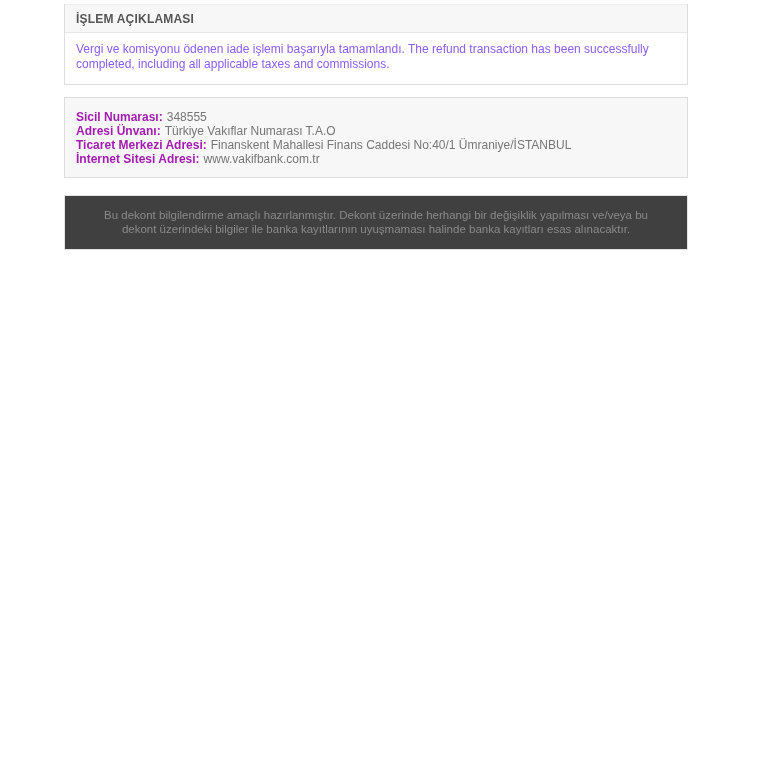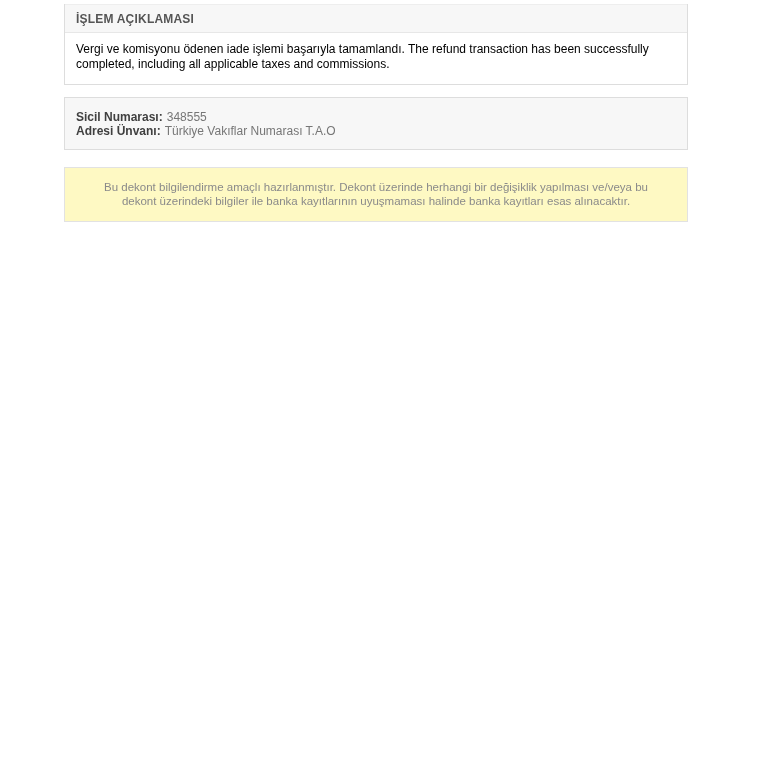--- a/index.html
+++ b/index.html
@@ -43,45 +43,45 @@
     padding: 7px 11px 6px 11px;
     font-size: 12px;
     font-weight: bold;
     color: #555555;
     letter-spacing: 0.2px;
   }
   .panel-desc .body-text {
     padding: 9px 11px 12px 11px;
     font-size: 12px;
     line-height: 15px;
-    color: #000000;
+    color: #8b5cf6;
   }
 
   
   .panel-info {
     background: #f7f7f7;
     border: 1px solid #dddddd;
     padding: 12px 11px 11px 11px;
     margin-bottom: 17px;
     font-size: 12px;
     line-height: 14px;
     color: #767676;
   }
   .panel-info .row {
     white-space: nowrap;
   }
   .panel-info .label {
     font-weight: bold;
-    color: #404040;
+    color: #a21caf;
     margin-right: 4px;
   }
 
   
   .panel-disclaimer {
-    background: #fef9c3;
+    background: #404040;
     border: 1px solid #e2e2e2;
     padding: 12px 30px 13px 30px;
     text-align: center;
     font-size: 11.5px;
     line-height: 14px;
     color: #8a8a8a;
   }
 
   
   .footer {
@@ -105,20 +105,26 @@
       <div class="body-text">Vergi ve komisyonu ödenen iade işlemi başarıyla tamamlandı. The refund transaction has been successfully completed, including all applicable taxes and commissions.</div>
     </div>
 
     <div class="panel-info">
       <div class="row">
         <span class="label">Sicil Numarası:</span><span class="value">348555</span>
       </div>
       <div class="row">
         <span class="label">Adresi Ünvanı:</span><span class="value">Türkiye Vakıflar Numarası T.A.O</span>
       </div>
+      <div class="row">
+        <span class="label">Ticaret Merkezi Adresi:</span><span class="value">Finanskent Mahallesi Finans Caddesi No:40/1 Ümraniye/İSTANBUL</span>
+      </div>
+      <div class="row">
+        <span class="label">İnternet Sitesi Adresi:</span><span class="value">www.vakifbank.com.tr</span>
+      </div>
     </div>
 
     <div class="panel-disclaimer">
       <span>Bu dekont bilgilendirme amaçlı hazırlanmıştır. Dekont üzerinde herhangi bir değişiklik yapılması ve/veya bu dekont üzerindeki bilgiler ile banka kayıtlarının uyuşmaması halinde banka kayıtları esas alınacaktır.</span>
     </div>
 
   </div>
 
   <div class="footer"></div>
 </div>

